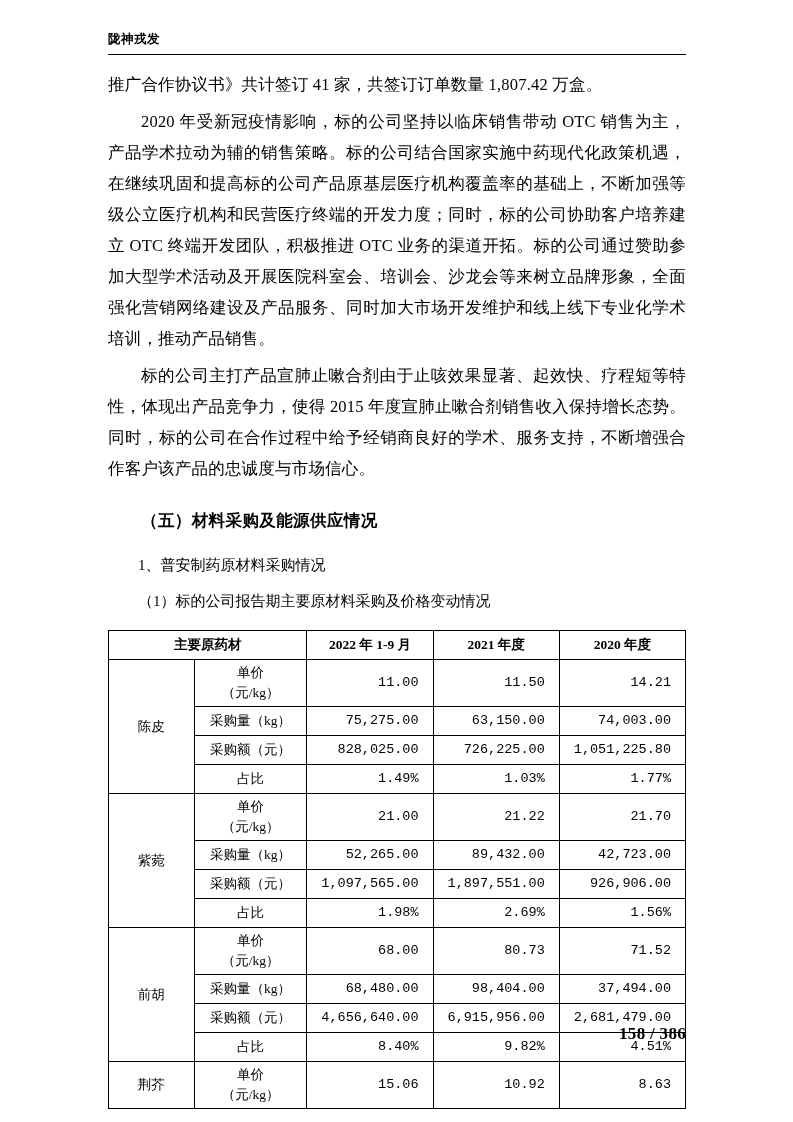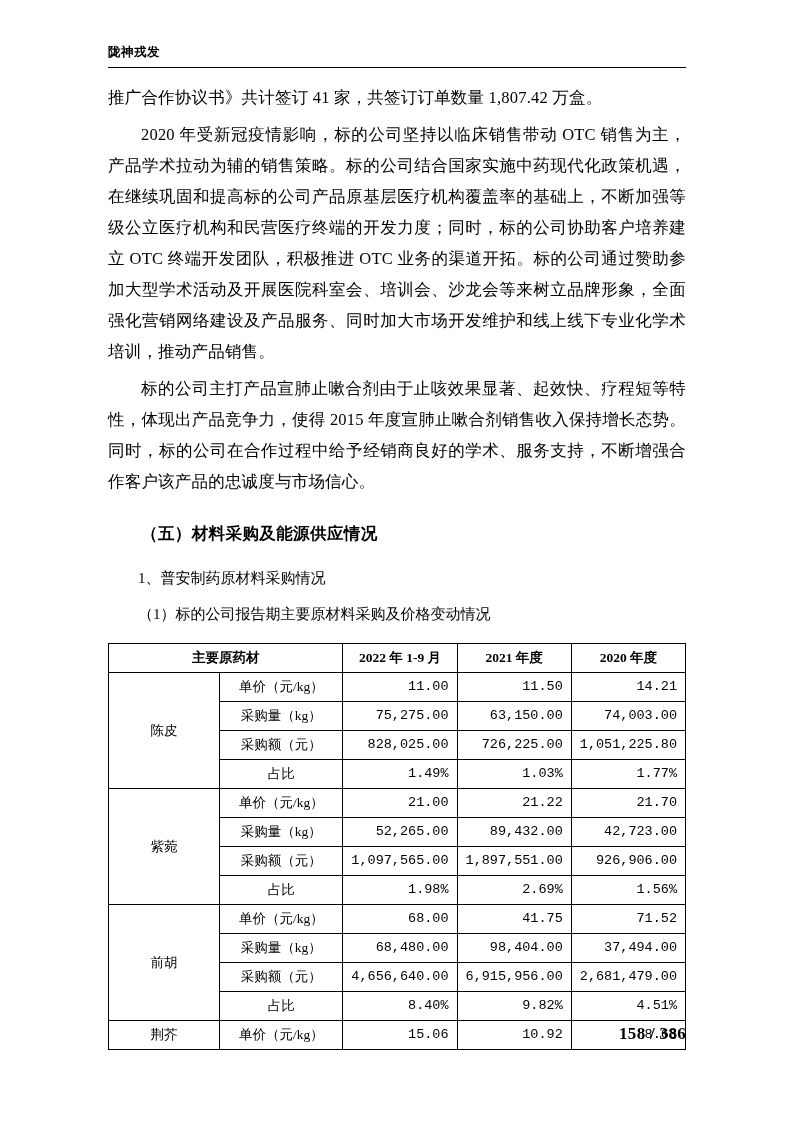--- a/index.html
+++ b/index.html
@@ -14,21 +14,21 @@
     margin: 0 auto;
     position: relative;
     box-sizing: border-box;
     font-family: "Liberation Serif", "DejaVu Serif", serif;
     color: #000000;
     overflow: hidden;
   }
   .content {
     position: absolute;
     left: 108px;
-    top: 44px;
+    top: 31px;
     width: 578px;
   }
   .header-row {
     display: flex;
     justify-content: space-between;
     align-items: baseline;
     font-size: 12.5px;
     font-weight: bold;
     padding-bottom: 6px;
   }
@@ -68,21 +68,21 @@
   }
   table.data-table {
     border-collapse: collapse;
     width: 578px;
     margin-top: 14px;
     font-size: 13.5px;
   }
   table.data-table th,
   table.data-table td {
     border: 1px solid #000;
-    padding: 3px 8px;
+    padding: 3px 14px;
     line-height: 20px;
     height: 22px;
   }
   table.data-table th {
     text-align: center;
     font-weight: bold;
   }
   td.mat-name {
     text-align: center;
     width: 104px;
@@ -185,21 +185,21 @@
           <td class="metric">占比</td>
           <td class="num">1.98%</td>
           <td class="num">2.69%</td>
           <td class="num">1.56%</td>
         </tr>
 
         <tr>
           <td class="mat-name" rowspan="4">前胡</td>
           <td class="metric">单价（元/kg）</td>
           <td class="num">68.00</td>
-          <td class="num">41.75</td>
+          <td class="num">80.73</td>
           <td class="num">71.52</td>
         </tr>
         <tr>
           <td class="metric">采购量（kg）</td>
           <td class="num">68,480.00</td>
           <td class="num">98,404.00</td>
           <td class="num">37,494.00</td>
         </tr>
         <tr>
           <td class="metric">采购额（元）</td>

